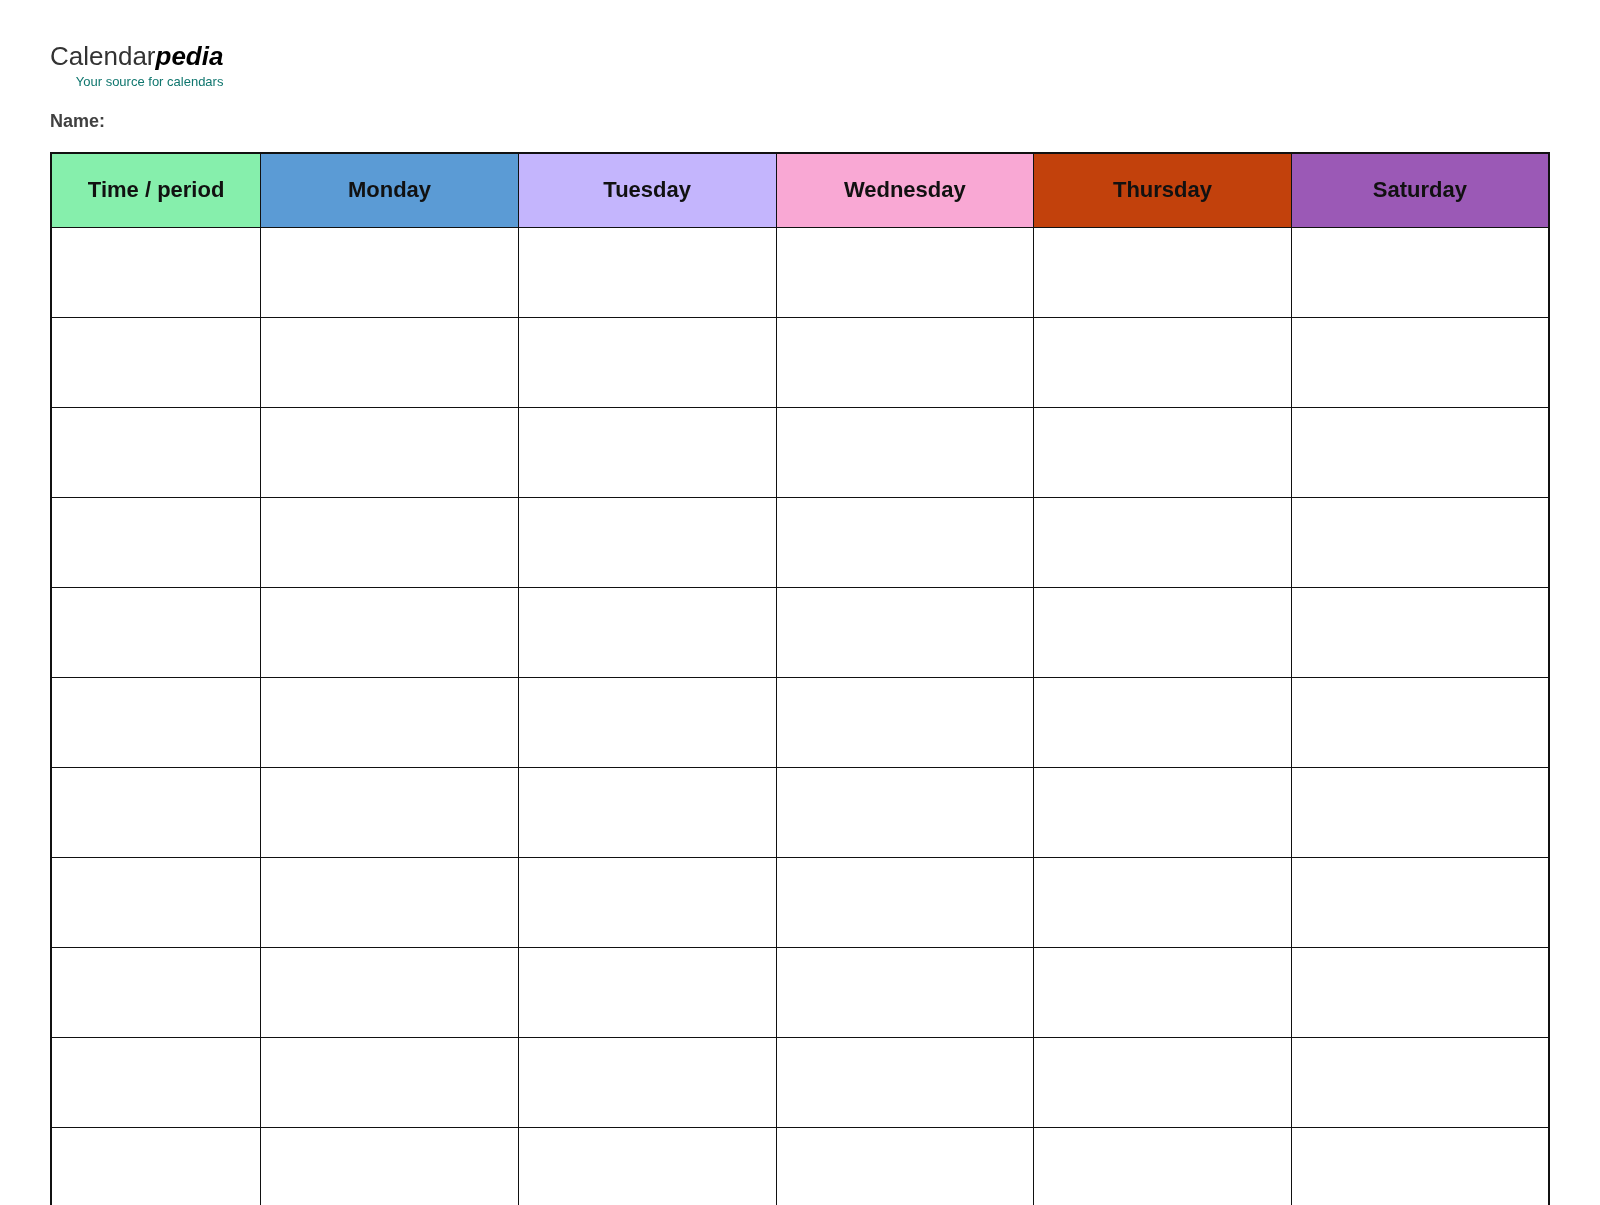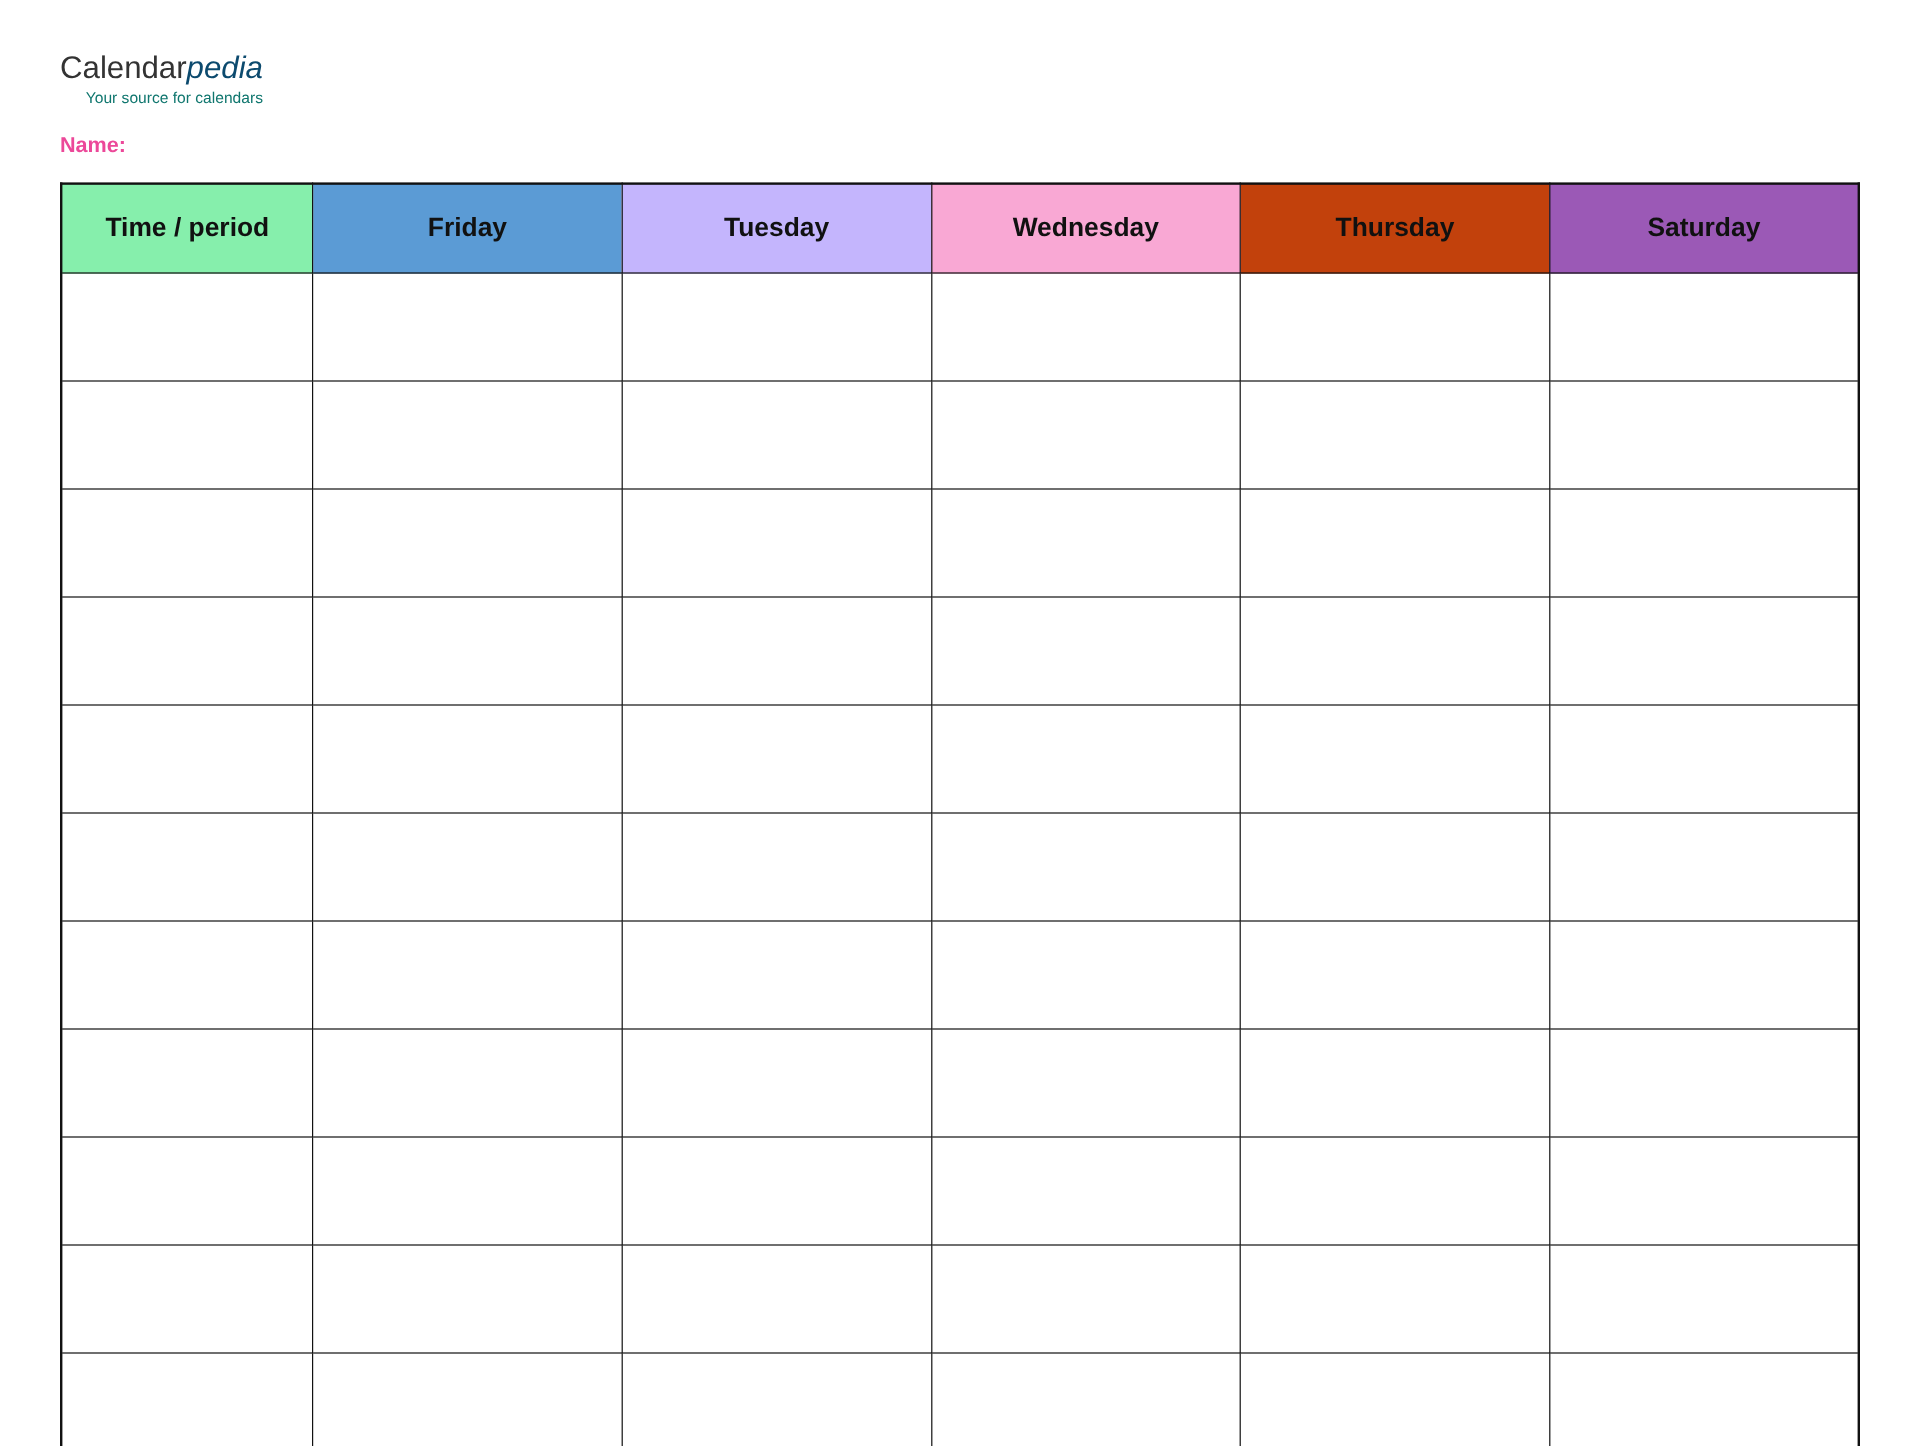--- a/index.html
+++ b/index.html
@@ -35,34 +35,34 @@
       line-height: 1.3;
     }
 
     .brand-name {
       font-size: 26px;
       font-weight: normal;
       color: #333333;
     }
 
     .brand-name .pedia {
-      color: #0c4a6e;
+      color: #000000;
       font-style: italic;
-      font-weight: normal;
+      font-weight: bold;
     }
 
     .brand-tagline {
       font-size: 13px;
       color: #0f766e;
     }
 
     .name-field {
       font-size: 18px;
       font-weight: bold;
-      color: #ec4899;
+      color: #404040;
       margin-bottom: 20px;
     }
 
     .schedule-table {
       width: 100%;
       border-collapse: collapse;
       border: 2px solid #111111;
     }
 
     .schedule-table th,
@@ -129,21 +129,21 @@
     <div class="brand-tagline">Your source for calendars</div>
   </div>
 </div>
 
 <div class="name-field">Name:</div>
 
 <table class="schedule-table">
   <thead>
     <tr>
       <th class="th-time">Time / period</th>
-      <th class="th-monday">Friday</th>
+      <th class="th-monday">Monday</th>
       <th class="th-tuesday">Tuesday</th>
       <th class="th-wednesday">Wednesday</th>
       <th class="th-thursday">Thursday</th>
       <th class="th-friday">Saturday</th>
     </tr>
   </thead>
   <tbody id="schedule-body">
   <tr>
         <td></td>
         <td></td>

